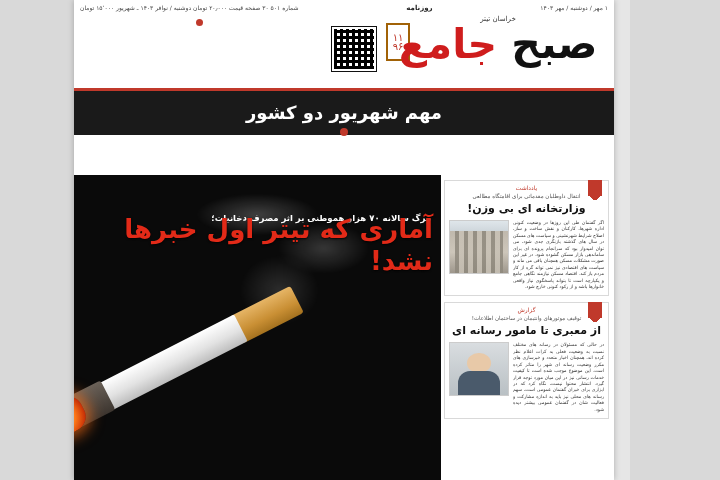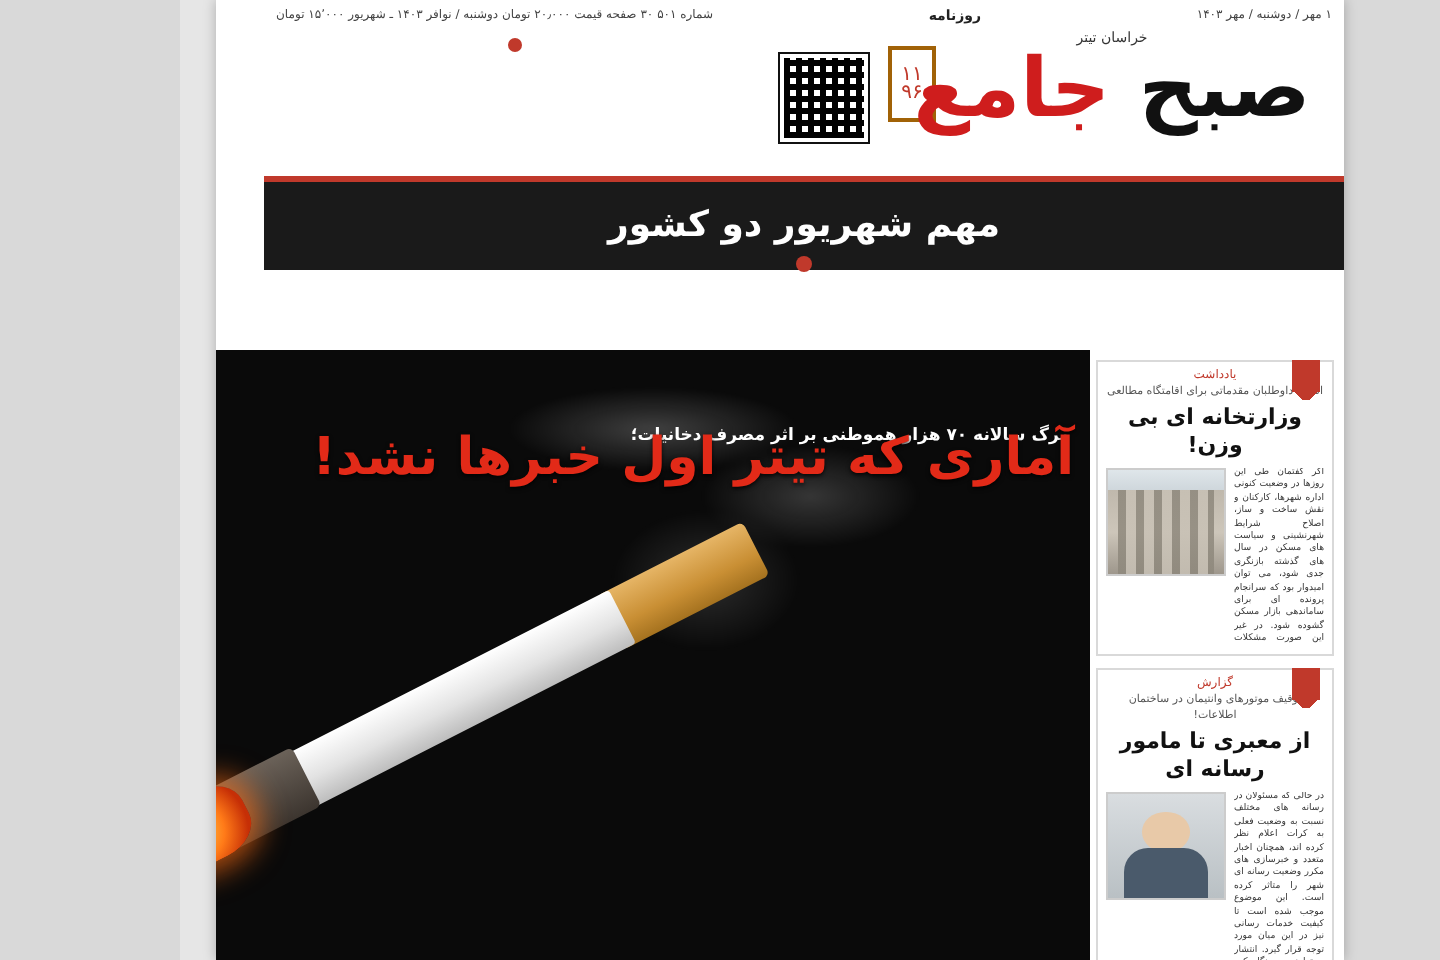--- a/index.html
+++ b/index.html
@@ -13,25 +13,24 @@
     background:#e6e6e6;
     overflow:hidden;
   }
   
   .gutter{position:absolute;top:0;bottom:0;width:90px;background:#d9d9d9;}
   .gutter.left{left:0;}
   .gutter.right{right:0;}
 
   
   .paper{
-    position:absolute;left:108px;top:0;width:540px;height:480px;
+    position:absolute;left:74px;top:0;width:540px;height:480px;
     background:#ffffff;
     box-shadow:0 0 6px rgba(0,0,0,.25);
     overflow:hidden;
-    padding-left:24px;
   }
 
   
   .masthead{
     position:relative;height:88px;border-bottom:3px solid #c0392b;
     background:#fff;
   }
   .top-strip{
     position:absolute;top:2px;left:0;right:0;height:11px;
     display:flex;justify-content:space-between;align-items:center;
@@ -101,21 +100,21 @@
   .lead-dot{
     position:absolute;left:50%;bottom:-1px;width:8px;height:8px;border-radius:50%;
     background:#c0392b;transform:translateX(-50%);
   }
 
   
   .body{
     position:absolute;top:175px;left:0;right:0;bottom:0;
     display:flex;direction:rtl;background:#fff;
   }
-  .col-right{width:127px;padding:5px 5px 0 3px;box-sizing:border-box;}
+  .col-right{width:173px;padding:5px 5px 0 3px;box-sizing:border-box;}
   .col-main{flex:1;position:relative;background:#0b0b0b;overflow:hidden;}
 
   
   .card{border:1px solid #d9d9d9;margin-bottom:6px;background:#fff;position:relative;}
   .card-flag{
     position:absolute;top:-1px;right:6px;width:14px;height:16px;background:#c0392b;
   }
   .card-flag:after{
     content:"";position:absolute;left:0;right:0;bottom:-4px;height:4px;
     background:

